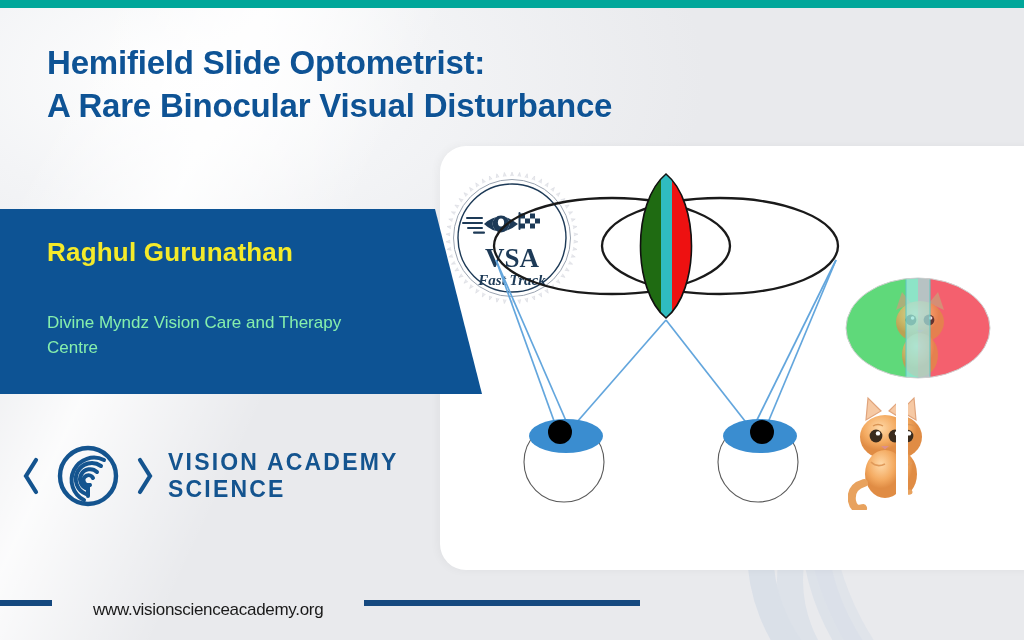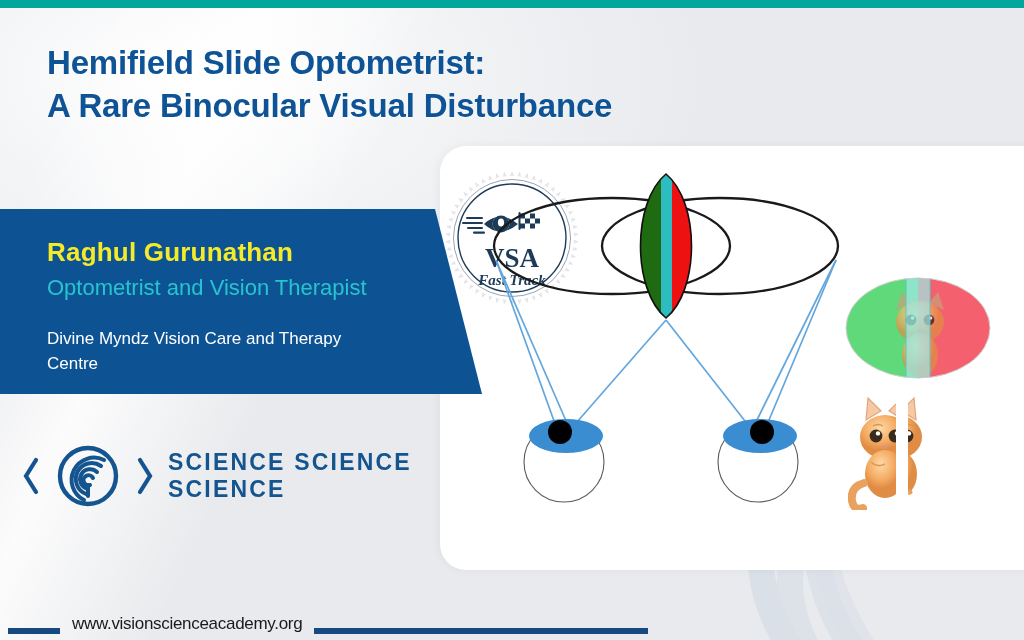--- a/index.html
+++ b/index.html
@@ -60,22 +60,22 @@
   .banner .name {
     position:absolute; left:47px; top:28px;
     font-size:26px; font-weight:bold; color:#f4ea2a;
     letter-spacing:.2px; white-space:nowrap;
   }
   .banner .role {
     position:absolute; left:47px; top:66px;
     font-size:22px; color:#27c4cf; white-space:nowrap;
   }
   .banner .org {
-    position:absolute; left:47px; top:118px;
-    font-size:17px; color:#ffffff; line-height:1.45;
+    position:absolute; left:47px; top:102px;
+    font-size:17px; color:#86efac; line-height:1.45;
     width:340px;
   }
   
   .seal {
     position:absolute; left:442px; top:168px;
     width:140px; height:140px;
   }
   
   .vsa-logo {
     position:absolute; left:22px; top:438px;
@@ -83,23 +83,23 @@
     display:flex; align-items:center; gap:14px;
   }
   .vsa-logo .mark { width:132px; height:72px; flex:0 0 auto; }
   .vsa-logo .wordmark {
     color:#14548f; font-weight:bold; font-size:23px;
     letter-spacing:2.2px; line-height:1.18;
   }
   .vsa-logo .wordmark span { display:block; white-space:nowrap; }
   
   .footer {
-    position:absolute; left:8px; top:600px;
+    position:absolute; left:0; top:600px;
     width:640px; height:34px;
-    display:flex; align-items:flex-end;
+    display:flex; align-items:flex-start;gap:29px;
   }
   .footer .rule-left  { width:52px; height:6px; background:#15497f; margin-left:0px; }
   .footer .rule-right { flex:1; height:6px; background:#15497f; margin-right:0px; }
   .footer .url {
     color:#1a1a1a; font-size:17px; letter-spacing:-.3px;
     padding:0 12px; white-space:nowrap;
   }
   
   .figure { position:absolute; left:452px; top:150px; width:580px; height:410px; }
 </style>
@@ -123,21 +123,20 @@
 
   <div class="panel"></div>
 
   <div class="title">
     <span class="line">Hemifield Slide Optometrist:</span>
     <span class="line">A Rare Binocular Visual Disturbance</span>
   </div>
 
   <div class="banner">
     <div class="name">Raghul Gurunathan</div>
-    <div class="role">Optometrist and Vision Therapist</div>
     <div class="org">Divine Myndz Vision Care and Therapy Centre</div>
   </div>
 
   <svg class="seal" viewBox="0 0 140 140">
     <defs>
       <path id="starburst" d=""></path>
     </defs>
 
     <g id="serration" fill="#e9eaee" stroke="#d7d9df" stroke-width=".6">
         <path d="M 127 70 L 135.88833844590368 73.83755870809141 L 126.61458639129074 76.61729610513812 Z M 126.61458639129074 76.61729610513812 L 134.99731169880573 81.4607797260174 L 125.46355762304995 83.14510463231909 Z M 125.46355762304995 83.14510463231909 L 133.22730781282226 88.92901335893195 L 123.56247938479677 89.49514816956312 Z M 123.56247938479677 89.49514816956312 L 130.60226305409807 96.14126455858434 L 120.9370604984345 95.58155327142634 Z M 120.9370604984345 95.58155327142634 L 127.15767664977295 103 L 117.62280525053738 101.32201175003594 Z M 117.62280525053738 101.32201175003594 L 122.9401307218329 109.41246705238389 L 113.66453325778176 106.63889375213273 Z M 113.66453325778176 106.63889375213273 L 118.00666034382121 115.29194809933642 L 109.11577335851781 111.46029756966377 Z M 109.11577335851781 111.46029756966377 L 112.4239822393116 120.55893324585256 L 104.03803972705882 115.72102198703749 Z M 104.03803972705882 115.72102198703749 L 106.2675925526732 125.1421955532538 L 98.5 119.363448015713 Z M 98.5 119.363448015713 L 99.6207458932305 128.9797542613452 L 92.57654666423194 122.33831809217563 Z M 92.57654666423194 122.33831809217563 L 92.57332945949415 132.01971297186995 L 86.34778426453215 124.60540220198287 Z M 86.34778426453215 124.60540220198287 L 85.22064746900105 134.2209614582684 L 79.89794612701503 126.13404192169585 Z M 79.89794612701503 126.13404192169585 L 77.6621323322652 135.55373161096824 L 73.31425524789712 126.90356502146228 Z M 73.31425524789712 126.90356502146228 L 70 136 L 66.68574475210288 126.90356502146228 Z M 66.68574475210288 126.90356502146228 L 62.33786766773479 135.55373161096824 L 60.102053872984975 126.13404192169585 Z M 60.102053872984975 126.13404192169585 L 54.77935253099895 134.2209614582684 L 53.65221573546787 124.60540220198287 Z M 53.65221573546787 124.60540220198287 L 47.42667054050587 132.01971297186995 L 47.42345333576806 122.33831809217563 Z M 47.42345333576806 122.33831809217563 L 40.379254106769494 128.9797542613452 L 41.500000000000014 119.363448015713 Z M 41.500000000000014 119.363448015713 L 33.73240744732681 125.1421955532538 L 35.9619602729412 115.7210219870375 Z M 35.9619602729412 115.7210219870375 L 27.5760177606884 120.55893324585256 L 30.884226641482194 111.4602975696638 Z M 30.884226641482194 111.4602975696638 L 21.993339656178783 115.29194809933642 L 26.33546674221826 106.63889375213276 Z M 26.33546674221826 106.63889375213276 L 17.059869278167106 109.41246705238389 L 22.37719474946263 101.32201175003595 Z M 22.37719474946263 101.32201175003595 L 12.842323350227048 103 L 19.06293950156551 95.58155327142636 Z M 19.06293950156551 95.58155327142636 L 9.397736945901926 96.14126455858437 L 16.437520615203226 89.49514816956312 Z M 16.437520615203226 89.49514816956312 L 6.772692187177732 88.92901335893195 L 14.536442376950042 83.1451046323191 Z M 14.536442376950042 83.1451046323191 L 5.002688301194269 81.46077972601742 L 13.38541360870925 76.61729610513814 Z M 13.38541360870925 76.61729610513814 L 4.111661554096301 73.8375587080914 L 13 70 Z M 13 70 L 4.111661554096301 66.16244129190859 L 13.38541360870925 63.38270389486188 Z M 13.38541360870925 63.38270389486188 L 5.002688301194269 58.53922027398259 L 14.536442376950042 56.85489536768089 Z M 14.536442376950042 56.85489536768089 L 6.772692187177725 51.07098664106806 L 16.43752061520322 50.50485183043689 Z M 16.43752061520322 50.50485183043689 L 9.397736945901912 43.85873544141567 L 19.062939501565502 44.418446728573656 Z M 19.062939501565502 44.418446728573656 L 12.842323350227055 36.99999999999999 L 22.37719474946261 38.67798824996409 Z M 22.37719474946261 38.67798824996409 L 17.0598692781671 30.587532947616126 L 26.33546674221825 33.36110624786726 Z M 26.33546674221825 33.36110624786726 L 21.993339656178776 24.708051900663598 L 30.884226641482186 28.539702430336227 Z M 30.884226641482186 28.539702430336227 L 27.576017760688394 19.441066754147457 L 35.96196027294119 24.278978012962504 Z M 35.96196027294119 24.278978012962504 L 33.732407447326814 14.857804446746194 L 41.49999999999997 20.63655198428701 Z M 41.49999999999997 20.63655198428701 L 40.37925410676948 11.0202457386548 L 47.42345333576806 17.66168190782438 Z M 47.42345333576806 17.66168190782438 L 47.426670540505825 7.980287028130057 L 53.652215735467834 15.394597798017138 Z M 53.652215735467834 15.394597798017138 L 54.779352530998935 5.779038541731623 L 60.10205387298497 13.865958078304146 Z M 60.10205387298497 13.865958078304146 L 62.33786766773482 4.446268389031758 L 66.68574475210285 13.096434978537715 Z M 66.68574475210285 13.096434978537715 L 69.99999999999999 4 L 73.31425524789712 13.096434978537715 Z M 73.31425524789712 13.096434978537715 L 77.66213233226516 4.446268389031758 L 79.897946127015 13.86595807830414 Z M 79.897946127015 13.86595807830414 L 85.22064746900104 5.779038541731623 L 86.34778426453215 15.39459779801713 Z M 86.34778426453215 15.39459779801713 L 92.57332945949415 7.98028702813005 L 92.57654666423193 17.661681907824374 Z M 92.57654666423193 17.661681907824374 L 99.62074589323049 11.020245738654793 L 98.5 20.636551984287003 Z M 98.5 20.636551984287003 L 106.26759255267316 14.85780444674618 L 104.03803972705879 24.278978012962497 Z M 104.03803972705879 24.278978012962497 L 112.42398223931158 19.441066754147442 L 109.11577335851779 28.5397024303362 Z M 109.11577335851779 28.5397024303362 L 118.00666034382124 24.708051900663598 L 113.66453325778173 33.36110624786724 Z M 113.66453325778173 33.36110624786724 L 122.94013072183289 30.587532947616104 L 117.62280525053738 38.67798824996406 Z M 117.62280525053738 38.67798824996406 L 127.15767664977292 36.99999999999997 L 120.93706049843449 44.41844672857364 Z M 120.93706049843449 44.41844672857364 L 130.60226305409807 43.85873544141565 L 123.56247938479676 50.50485183043684 Z M 123.56247938479676 50.50485183043684 L 133.22730781282226 51.07098664106802 L 125.46355762304995 56.854895367680896 Z M 125.46355762304995 56.854895367680896 L 134.99731169880573 58.53922027398259 L 126.61458639129074 63.38270389486189 Z M 126.61458639129074 63.38270389486189 L 135.88833844590368 66.16244129190856 L 127 69.99999999999999 Z "></path>
@@ -293,21 +292,21 @@
       <circle cx="66" cy="36" r="28" fill="none" stroke="#14548f" stroke-width="4.4"></circle>
       <g fill="none" stroke="#14548f" stroke-linecap="round">
         <path d="M82 20 A22 22 0 1 0 62 60" stroke-width="4"></path>
         <path d="M79 26 A16 16 0 1 0 64 54" stroke-width="4"></path>
         <path d="M75 32 A10 10 0 1 0 66 49" stroke-width="4"></path>
         <path d="M71 38 A5 5 0 1 0 68 45" stroke-width="4"></path>
       </g>
       <path d="M66 45 L66 56" stroke="#14548f" stroke-width="4" stroke-linecap="round"></path>
     </svg>
     <div class="wordmark">
-      <span>SCIENCE SCIENCE</span>
+      <span>VISION ACADEMY</span>
       <span>SCIENCE</span>
     </div>
   </div>
 
   <div class="footer">
     <div class="rule-left"></div>
     <div class="url">www.visionscienceacademy.org</div>
     <div class="rule-right"></div>
   </div>
 

